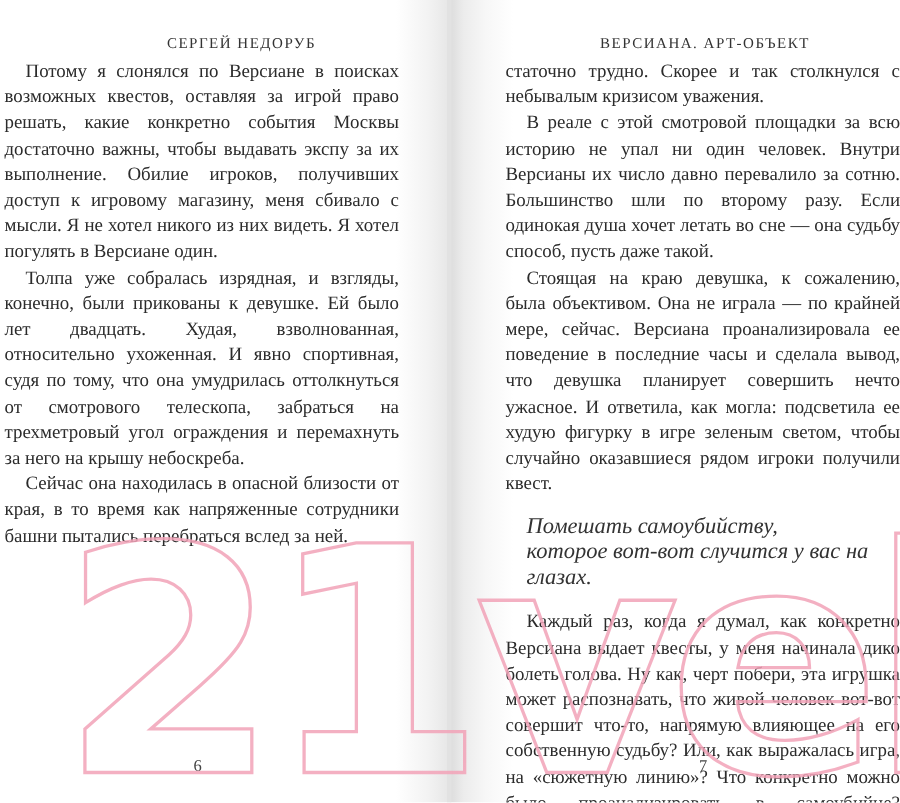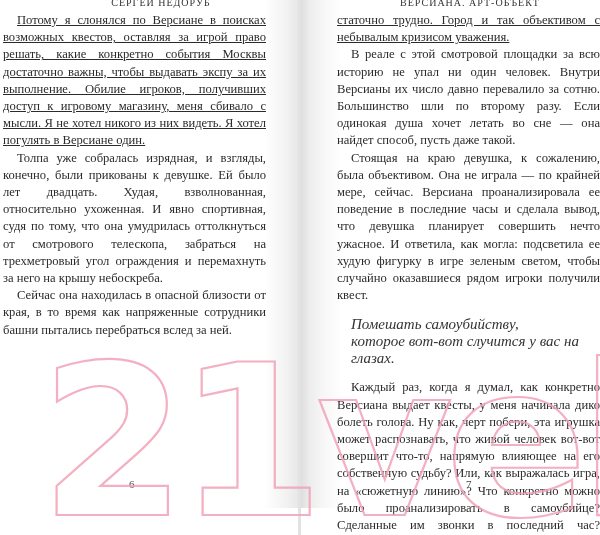--- a/index.html
+++ b/index.html
@@ -1,38 +1,38 @@
 <!DOCTYPE html>
 <html><head>
 <meta charset="utf-8">
 <style>
   * { box-sizing: border-box; margin: 0; padding: 0; }
   html, body { width: 600px; height: 535px; overflow: hidden; background: #ffffff; }
   body { position: relative; font-family: "DejaVu Serif", "Liberation Serif", serif; color: #2a2a2a; }
-  .spread { position: absolute; left: 0; top: 0; width: 600px; height: 508px; display: flex; align-items: flex-end; }
+  .spread { position: absolute; left: 0; top: 0; width: 600px; height: 508px; display: flex; }
   .page { position: relative; width: 300px; height: 535px; background: #fff; }
   .page.left { background: linear-gradient(to right, #ffffff 0%, #ffffff 88%, #f3f3f3 95%, #e6e6e6 100%); }
   .page.right { background: linear-gradient(to right, #dcdcdc 0%, #ececec 3%, #f7f7f7 8%, #ffffff 14%, #ffffff 100%); }
   .spine { position: absolute; left: 298px; top: 0; width: 3px; height: 535px; background: #e2e2e2; }
   .running-head {
     position: absolute; top: 24px; left: 0; width: 100%;
     text-align: center; font-family: "Liberation Serif", serif;
     font-size: 10px; letter-spacing: 1px; color: #333;
   }
   .page.left .running-head { padding-left: 22px; }
   .page.right .running-head { padding-left: 40px; font-family: Liberation Serif, serif; }
   .text-block {
     position: absolute; top: 39px;
     font-family: "Liberation Serif", serif; font-size: 12.6px; line-height: 17.2px;
     color: #2b2b2b; text-align: justify;
   }
   .page.left .text-block { left: 3px; width: 263px; }
   .page.right .text-block { left: 37px; width: 263px; }
   .text-block p { text-indent: 14px; hyphens: manual; }
-  .text-block p.noindent { text-indent: 0; text-decoration: underline; }
+  .text-block p.noindent { text-indent: 0; }
   .epigraph {
     font-style: italic; font-size: 15px; line-height: 17px;
     padding-left: 14px; margin: 12px 0 12px 0; text-align: left;
     color: #333;
   }
   .folio {
     position: absolute; top: 505px; font-family: "Liberation Serif", serif;
     font-size: 11px; color: #444;
   }
   .page.left .folio { left: 129px; }
@@ -53,22 +53,22 @@
       <p>Толпа уже собралась изрядная, и взгляды, конечно, были прикованы к девушке. Ей было лет двадцать. Худая, взволнованная, относительно ухоженная. И явно спортивная, судя по тому, что она умудрилась оттолкнуться от смотрового телескопа, забраться на трехметровый угол ограждения и перемахнуть за него на крышу небоскреба.</p>
       <p>Сейчас она находилась в опасной близости от края, в то время как напряженные сотрудники башни пытались перебраться вслед за ней.</p>
 
     </div>
     <div class="folio">6</div>
   </div>
 
   <div class="page right">
     <div class="running-head">ВЕРСИАНА. АРТ-ОБЪЕКТ</div>
     <div class="text-block">
-      <p class="noindent">статочно трудно. Город и так объективом с небывалым кризисом уважения.</p>
-      <p>В реале с этой смотровой площадки за всю историю не упал ни один человек. Внутри Версианы их число давно перевалило за сотню. Большинство шли по второму разу. Если одинокая душа хочет летать во сне — она найдет способ, пусть даже такой.</p>
+      <p class="noindent">статочно трудно. Скорее и так столкнулся с небывалым кризисом уважения.</p>
+      <p>В реале с этой смотровой площадки за всю историю не упал ни один человек. Внутри Версианы их число давно перевалило за сотню. Большинство шли по второму разу. Если одинокая душа хочет летать во сне — она судьбу способ, пусть даже такой.</p>
       <p>Стоящая на краю девушка, к сожалению, была объективом. Она не играла — по крайней мере, сейчас. Версиана проанализировала ее поведение в последние часы и сделала вывод, что девушка планирует совершить нечто ужасное. И ответила, как могла: подсветила ее худую фигурку в игре зеленым светом, чтобы случайно оказавшиеся рядом игроки получили квест.</p>
       <div class="epigraph">
         <div>Помешать самоубийству,</div>
         <div>которое вот-вот случится у вас на глазах.</div>
       </div>
       <p>Каждый раз, когда я думал, как конкретно Версиана выдает квесты, у меня начинала дико болеть голова. Ну как, черт побери, эта игрушка может распознавать, что живой человек вот-вот совершит что-то, напрямую влияющее на его собственную судьбу? Или, как выражалась игра, на «сюжетную линию»? Что конкретно можно было проанализировать в самоубийце? Сделанные им звонки в последний час? Потоотделение? Уровень кортизола?</p>
     </div>
     <div class="folio">7</div>
   </div>
 

